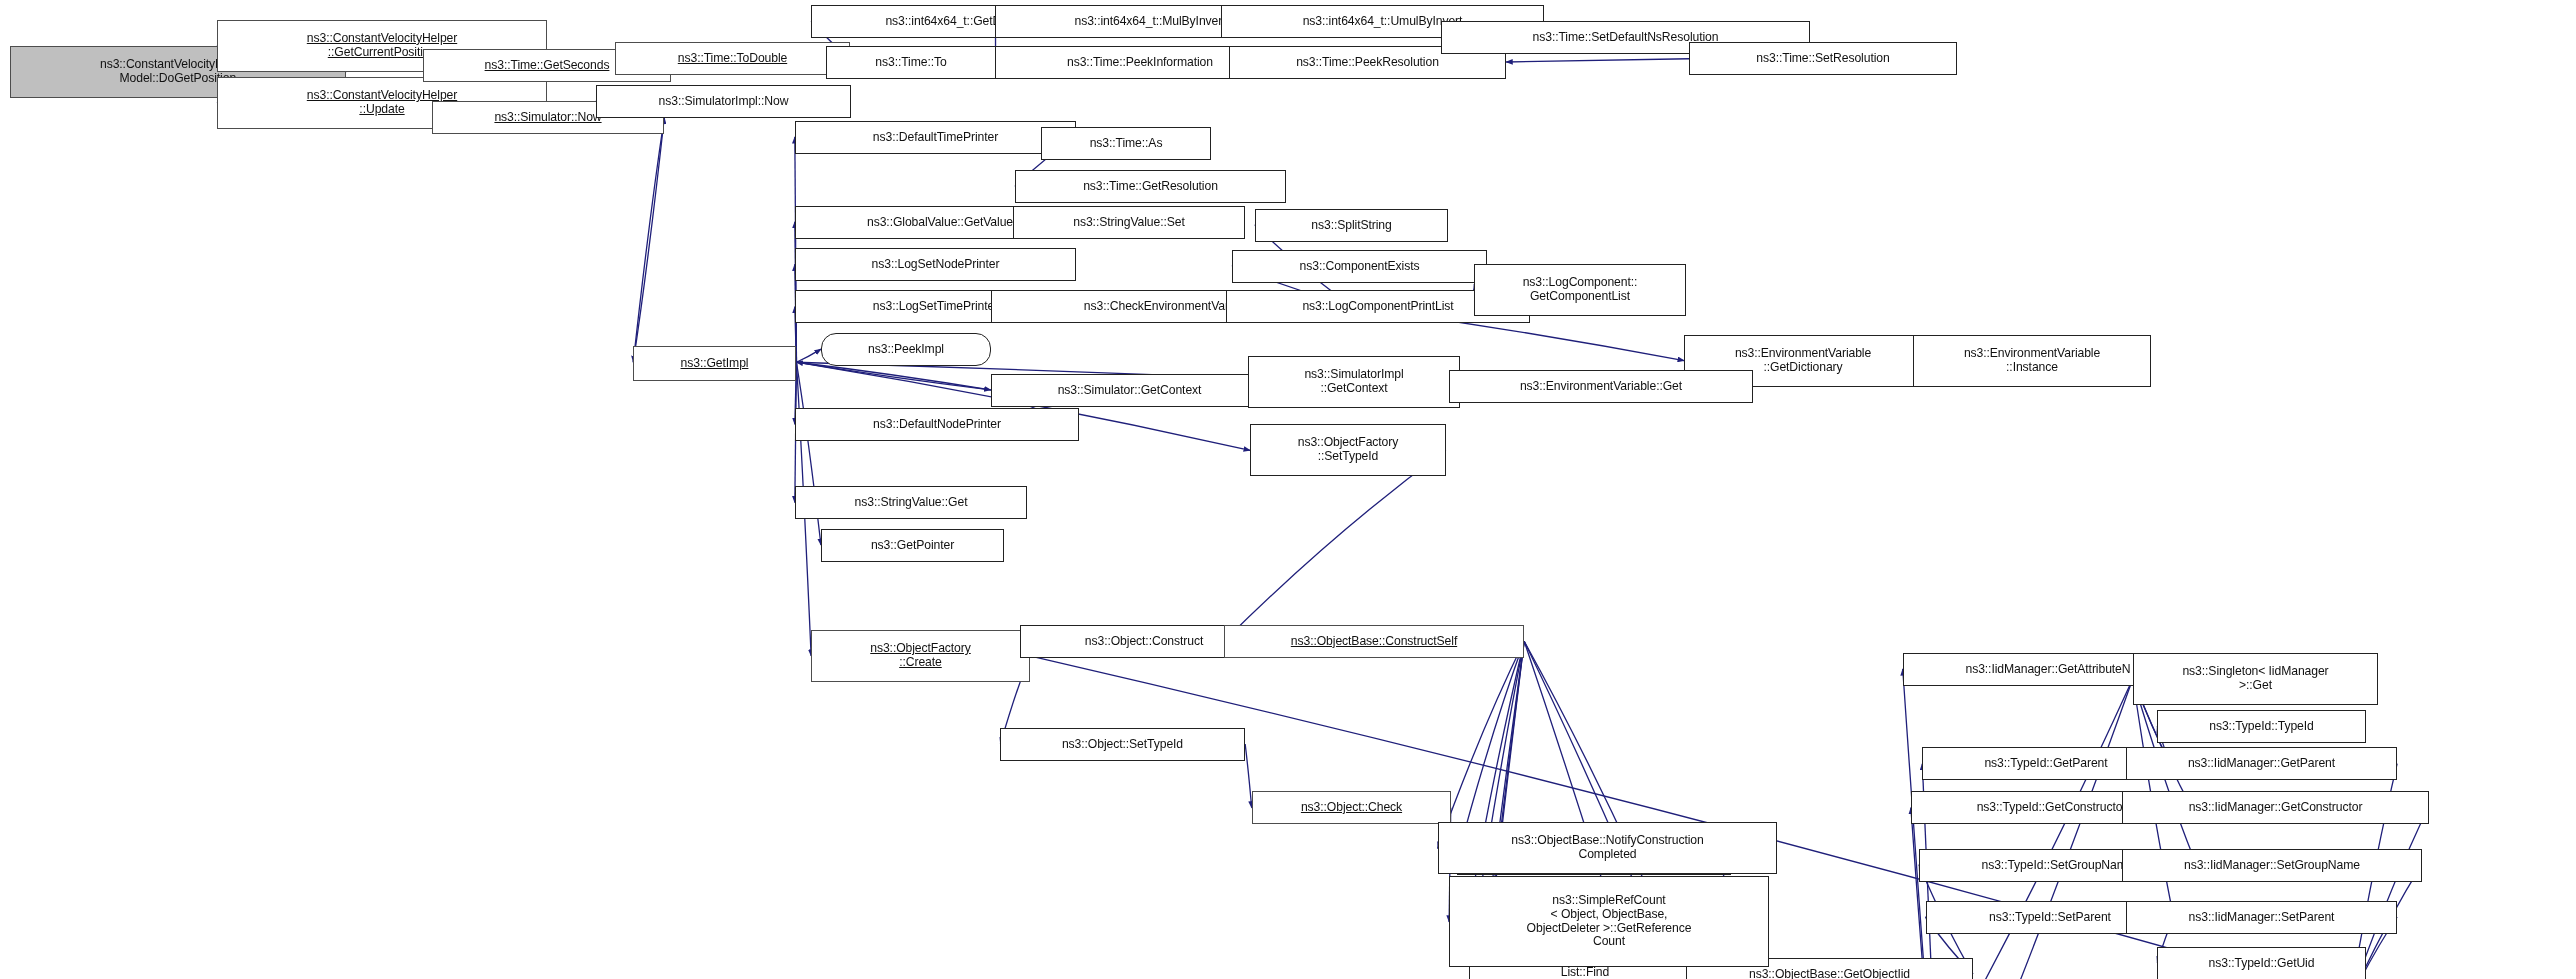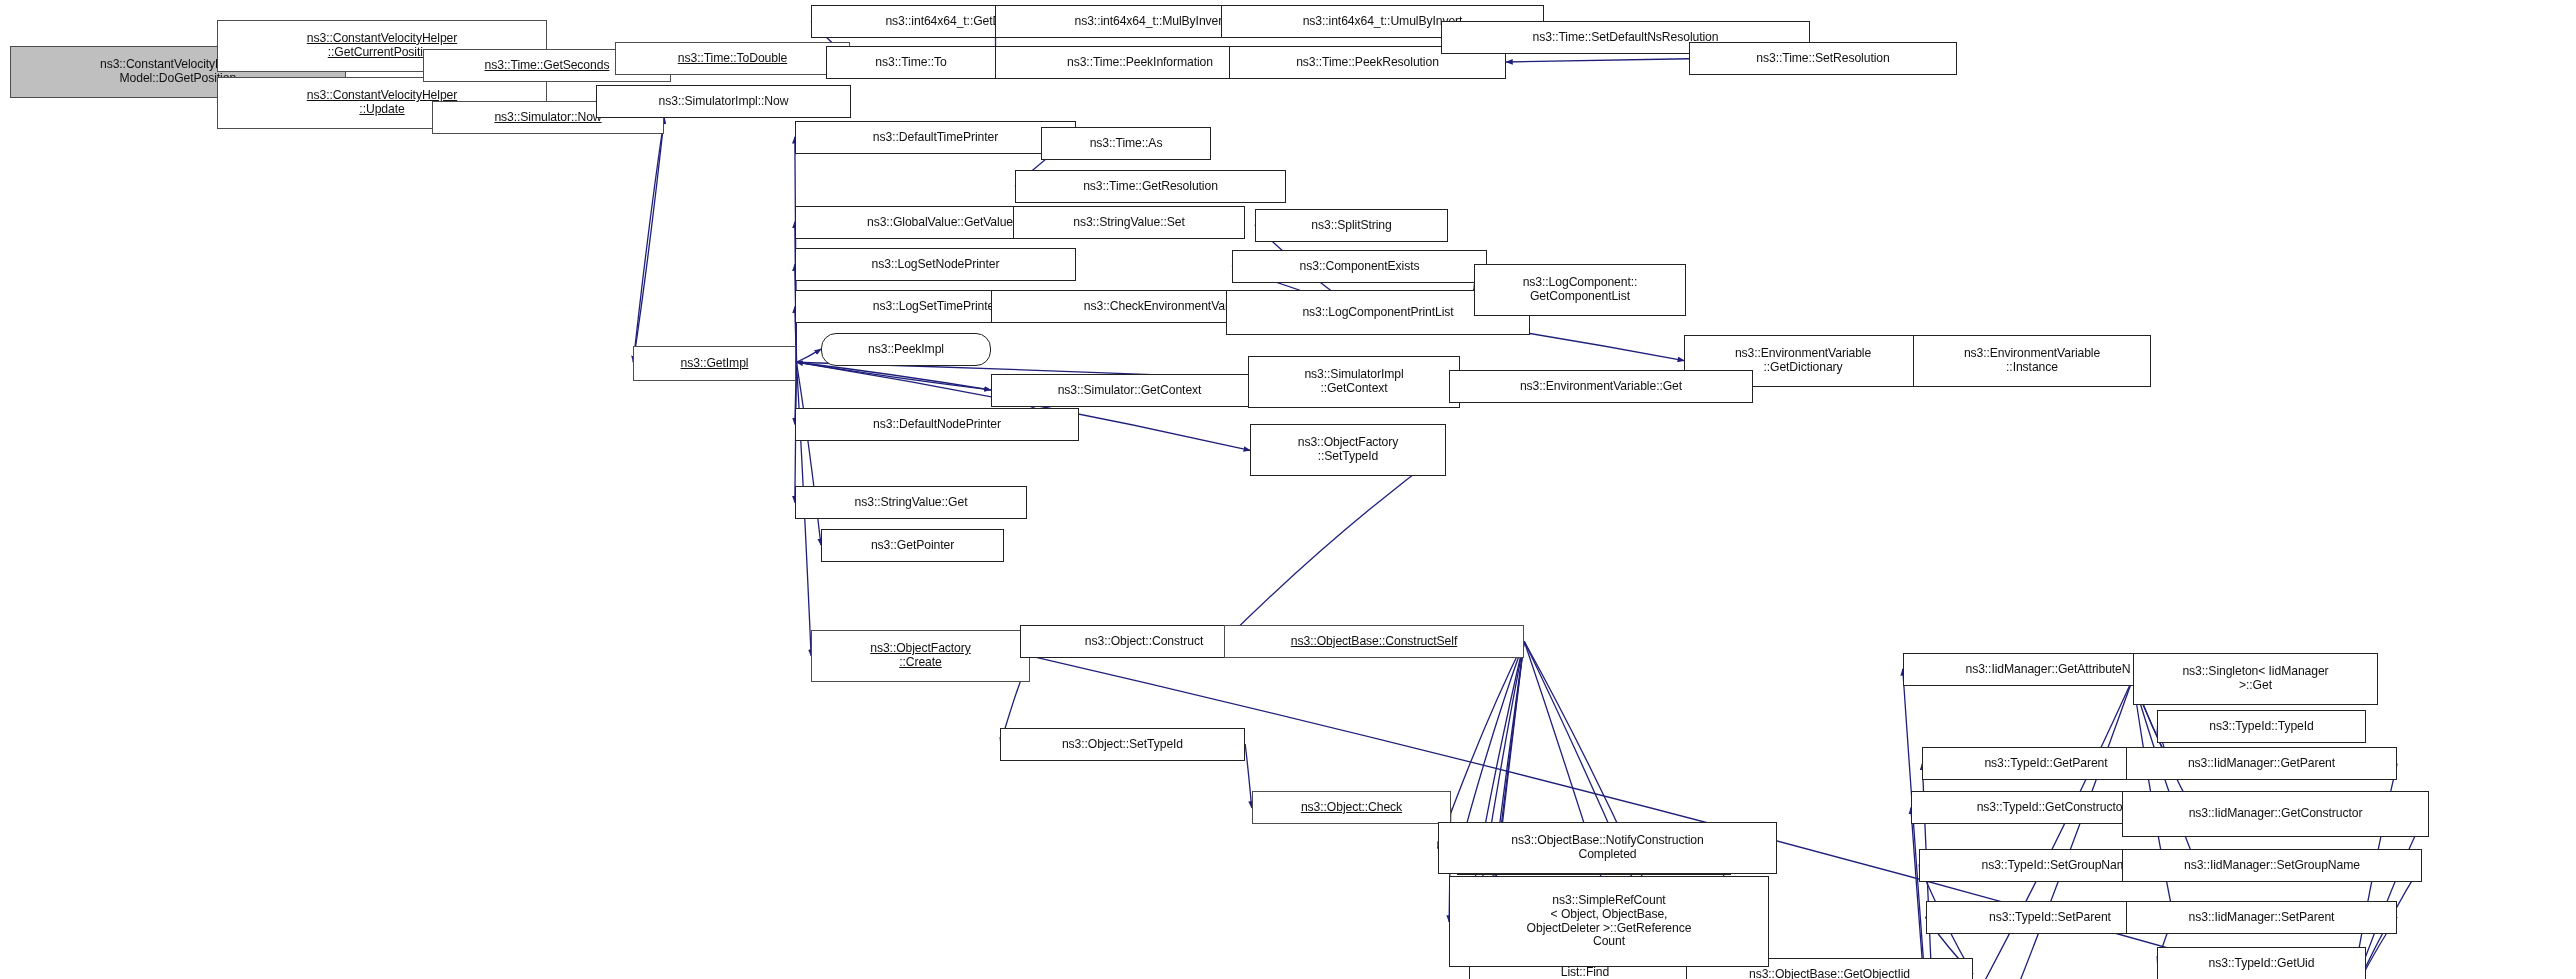--- a/index.html
+++ b/index.html
@@ -174,21 +174,21 @@
       <div class="gnode" style="left: 795px; top: 121px; width: 281px; height: 33px;">ns3::DefaultTimePrinter</div>
       <div class="gnode" style="left: 1041px; top: 127px; width: 170px; height: 33px;">ns3::Time::As</div>
       <div class="gnode" style="left: 1015px; top: 170px; width: 271px; height: 33px;">ns3::Time::GetResolution</div>
       <div class="gnode" style="left: 795px; top: 206px; width: 290px; height: 33px;">ns3::GlobalValue::GetValue</div>
       <div class="gnode" style="left: 1013px; top: 206px; width: 232px; height: 33px;">ns3::StringValue::Set</div>
       <div class="gnode" style="left: 795px; top: 248px; width: 281px; height: 33px;">ns3::LogSetNodePrinter</div>
       <div class="gnode" style="left: 795px; top: 290px; width: 281px; height: 33px;">ns3::LogSetTimePrinter</div>
       <div class="gnode" style="left: 991px; top: 290px; width: 362px; height: 33px;">ns3::CheckEnvironmentVariables</div>
       <div class="gnode" style="left: 1255px; top: 209px; width: 193px; height: 33px;">ns3::SplitString</div>
       <div class="gnode" style="left: 1232px; top: 250px; width: 255px; height: 33px;">ns3::ComponentExists</div>
-      <div class="gnode" style="left: 1226px; top: 290px; width: 304px; height: 45px;">ns3::LogComponentPrintList</div>
+      <div class="gnode" style="left: 1226px; top: 290px; width: 304px; height: 33px;">ns3::LogComponentPrintList</div>
       <div class="gnode" style="left: 1474px; top: 264px; width: 212px; height: 52px;">ns3::LogComponent::
 GetComponentList</div>
       <div class="gnode thick" style="left: 633px; top: 346px; width: 163px; height: 35px;">ns3::GetImpl</div>
       <div class="gnode" style="left: 821px; top: 333px; width: 170px; height: 33px; border-radius: 15px;">ns3::PeekImpl</div>
       <div class="gnode" style="left: 795px; top: 408px; width: 284px; height: 33px;">ns3::DefaultNodePrinter</div>
       <div class="gnode" style="left: 991px; top: 374px; width: 277px; height: 33px;">ns3::Simulator::GetContext</div>
       <div class="gnode" style="left: 1248px; top: 356px; width: 212px; height: 52px;">ns3::SimulatorImpl
 ::GetContext</div>
       <div class="gnode" style="left: 1684px; top: 335px; width: 238px; height: 52px;">ns3::EnvironmentVariable
 ::GetDictionary</div>
@@ -209,21 +209,21 @@
       <div class="gnode" style="left: 1926px; top: 901px; width: 248px; height: 33px;">ns3::TypeId::SetParent</div>
       <div class="gnode" style="left: 2126px; top: 901px; width: 271px; height: 33px; text-align: right;">ns3::IidManager::SetParent</div>
       <div class="gnode" style="left: 2157px; top: 947px; width: 209px; height: 33px;">ns3::TypeId::GetUid</div>
       <div class="gnode" style="left: 1903px; top: 653px; width: 290px; height: 33px;">ns3::IidManager::GetAttributeN</div>
       <div class="gnode" style="left: 2133px; top: 653px; width: 245px; height: 52px;">ns3::Singleton&lt; IidManager
 &gt;::Get</div>
       <div class="gnode" style="left: 2157px; top: 710px; width: 209px; height: 33px;">ns3::TypeId::TypeId</div>
       <div class="gnode" style="left: 1922px; top: 747px; width: 248px; height: 33px;">ns3::TypeId::GetParent</div>
       <div class="gnode" style="left: 2126px; top: 747px; width: 271px; height: 33px;">ns3::IidManager::GetParent</div>
       <div class="gnode" style="left: 1911px; top: 791px; width: 281px; height: 33px;">ns3::TypeId::GetConstructor</div>
-      <div class="gnode" style="left: 2122px; top: 791px; width: 307px; height: 46px;">ns3::IidManager::GetConstructor</div>
+      <div class="gnode" style="left: 2122px; top: 791px; width: 307px; height: 33px;">ns3::IidManager::GetConstructor</div>
       <div class="gnode thick" style="left: 811px; top: 630px; width: 219px; height: 52px;">ns3::ObjectFactory
 ::Create</div>
       <div class="gnode" style="left: 1020px; top: 625px; width: 248px; height: 33px;">ns3::Object::Construct</div>
       <div class="gnode thick" style="left: 1224px; top: 625px; width: 300px; height: 33px;">ns3::ObjectBase::ConstructSelf</div>
       <div class="gnode" style="left: 1000px; top: 728px; width: 245px; height: 33px;">ns3::Object::SetTypeId</div>
       <div class="gnode thick" style="left: 1252px; top: 791px; width: 199px; height: 33px;">ns3::Object::Check</div>
       <div class="gnode" style="left: 1438px; top: 822px; width: 339px; height: 52px;">ns3::ObjectBase::NotifyConstruction
 Completed</div>
       <div class="gnode" style="left: 1449px; top: 876px; width: 320px; height: 91px;">ns3::SimpleRefCount
 &lt; Object, ObjectBase,

